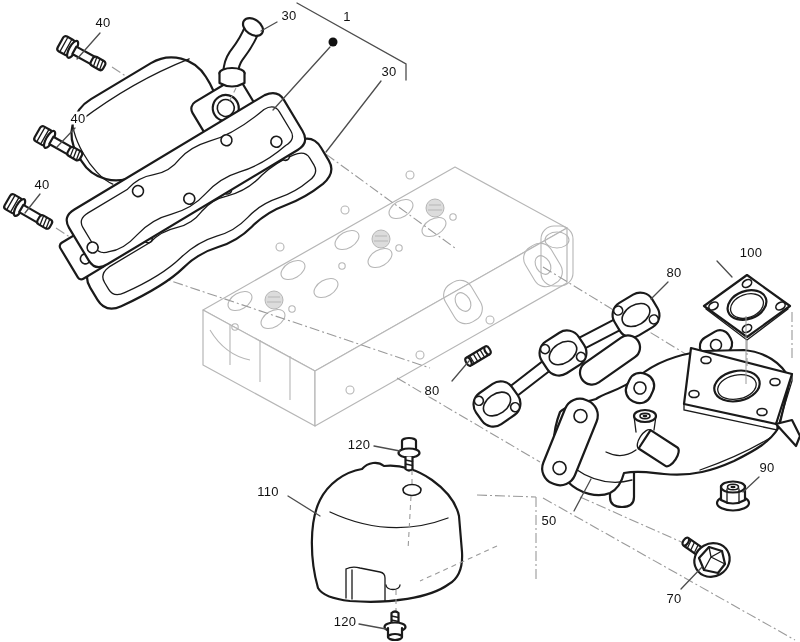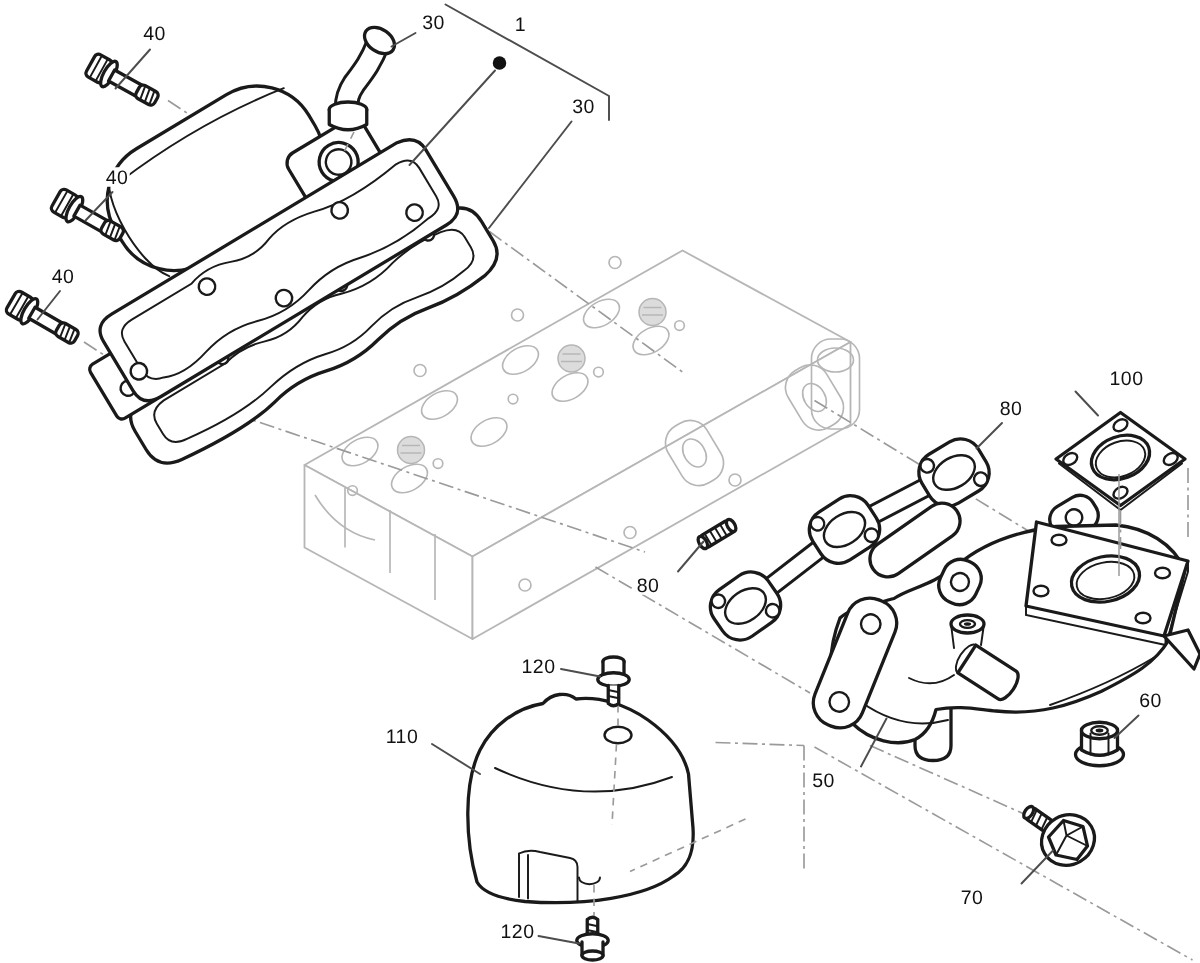--- a/index.html
+++ b/index.html
@@ -329,17 +329,17 @@
   <div class="callout" style="left:347px;top:16px">1</div>
   <div class="callout" style="left:389px;top:71px">30</div>
   <div class="callout" style="left:78px;top:118px">40</div>
   <div class="callout" style="left:42px;top:184px">40</div>
   <div class="callout" style="left:751px;top:252px">100</div>
   <div class="callout" style="left:674px;top:272px">80</div>
   <div class="callout" style="left:432px;top:390px">80</div>
   <div class="callout" style="left:359px;top:444px">120</div>
   <div class="callout" style="left:268px;top:491px">110</div>
   <div class="callout" style="left:549px;top:520px">50</div>
-  <div class="callout" style="left:767px;top:467px">60</div>
-  <div class="callout" style="left:648px;top:598px">70</div>
+  <div class="callout" style="left:767px;top:467px">90</div>
+  <div class="callout" style="left:674px;top:598px">70</div>
   <div class="callout" style="left:345px;top:621px">120</div>
 
 </div>
 
 </body></html>

